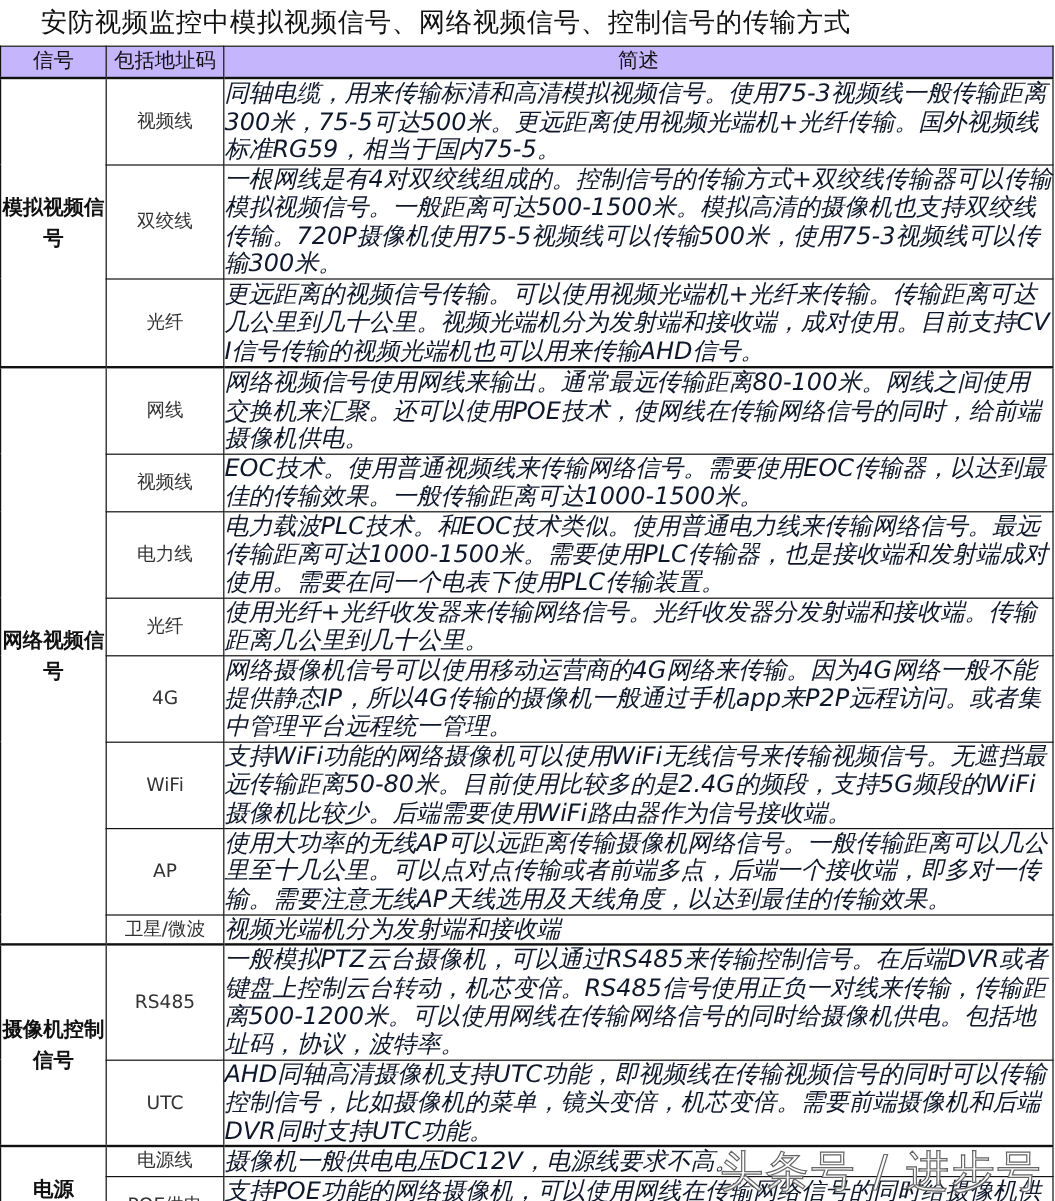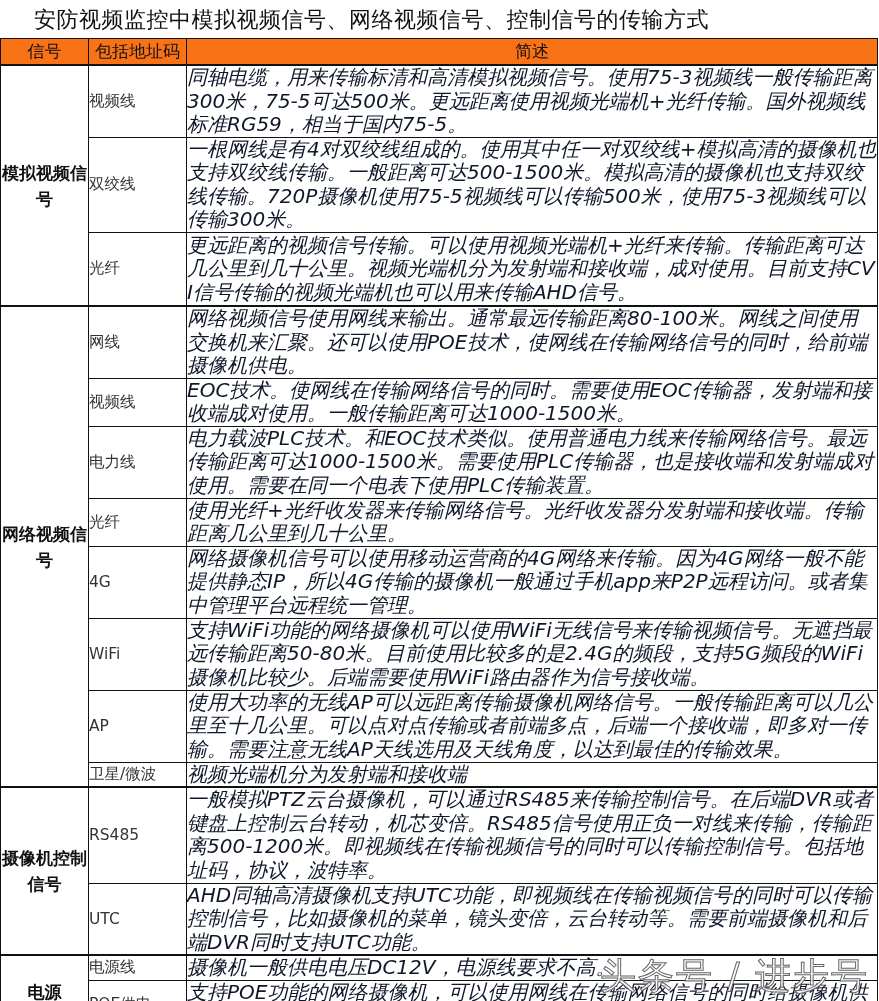--- a/index.html
+++ b/index.html
@@ -4,25 +4,25 @@
 <style>
   html, body { margin: 0; padding: 0; background: #ffffff; }
   body { width: 879px; height: 1001px; position: relative; overflow: hidden;
          font-family: "DejaVu Sans", "Liberation Sans", sans-serif; color: #222; }
   .title { position: absolute; left: 0; top: 0; width: 743px; height: 38px;
            text-align: center; font-size: 22px; line-height: 40px; font-weight: normal;
            color: #111; letter-spacing: 0.5px; }
   table.grid { position: absolute; left: 0; top: 38px; width: 877px;
                border-collapse: collapse; table-layout: fixed; }
   table.grid td, table.grid th { border: 1px solid #111; padding: 0; vertical-align: middle; }
-  table.grid th { background: #f97316; font-size: 17px; font-weight: normal; height: 25px;
+  table.grid th { background: #c4b5fd; font-size: 17px; font-weight: normal; height: 25px;
                   line-height: 25px; text-align: center; color: #111; margin-top: 48px; }
   td.group { text-align: center; font-size: 17px; font-weight: bold; line-height: 26px;
              border-top: 2px solid #111; border-bottom: 2px solid #111; color: #111; margin-top: 20px; }
-  td.medium { font-size: 15.5px; color: #333; }
+  td.medium { text-align: center; font-size: 15.5px; color: #333; }
   td.desc { font-size: 20px; line-height: 23.5px; padding: 0 2px; color: #0f172a;
             word-break: break-all; font-style: italic; }
   tr.first td { border-top: 2px solid #111; }
   .watermark { position: absolute; left: 600px; top: 952px; font-size: 36px;
                color: rgba(255,255,255,0.85); -webkit-text-stroke: 1px #666;
                letter-spacing: 2px; pointer-events: none; white-space: nowrap; }
 </style>
 </head>
 <body>
 
@@ -43,35 +43,35 @@
   </thead>
   <tbody>
 
     <tr class="first" style="height:72px">
       <td class="group" rowspan="3">模拟视频信号</td>
       <td class="medium">视频线</td>
       <td class="desc">同轴电缆，用来传输标清和高清模拟视频信号。使用75-3视频线一般传输距离300米，75-5可达500米。更远距离使用视频光端机+光纤传输。国外视频线标准RG59，相当于国内75-5。</td>
     </tr>
     <tr style="height:72px">
       <td class="medium">双绞线</td>
-      <td class="desc">一根网线是有4对双绞线组成的。使用其中任一对双绞线+模拟高清的摄像机也支持双绞线传输。一般距离可达500-1500米。模拟高清的摄像机也支持双绞线传输。720P摄像机使用75-5视频线可以传输500米，使用75-3视频线可以传输300米。</td>
+      <td class="desc">一根网线是有4对双绞线组成的。控制信号的传输方式+双绞线传输器可以传输模拟视频信号。一般距离可达500-1500米。模拟高清的摄像机也支持双绞线传输。720P摄像机使用75-5视频线可以传输500米，使用75-3视频线可以传输300米。</td>
     </tr>
     <tr style="height:74px">
       <td class="medium">光纤</td>
       <td class="desc">更远距离的视频信号传输。可以使用视频光端机+光纤来传输。传输距离可达几公里到几十公里。视频光端机分为发射端和接收端，成对使用。目前支持CVI信号传输的视频光端机也可以用来传输AHD信号。</td>
     </tr>
 
     <tr class="first" style="height:70px">
       <td class="group" rowspan="8">网络视频信号</td>
       <td class="medium">网线</td>
       <td class="desc">网络视频信号使用网线来输出。通常最远传输距离80-100米。网线之间使用交换机来汇聚。还可以使用POE技术，使网线在传输网络信号的同时，给前端摄像机供电。</td>
     </tr>
     <tr style="height:48px">
       <td class="medium">视频线</td>
-      <td class="desc">EOC技术。使网线在传输网络信号的同时。需要使用EOC传输器，发射端和接收端成对使用。一般传输距离可达1000-1500米。</td>
+      <td class="desc">EOC技术。使用普通视频线来传输网络信号。需要使用EOC传输器，以达到最佳的传输效果。一般传输距离可达1000-1500米。</td>
     </tr>
     <tr style="height:72px">
       <td class="medium">电力线</td>
       <td class="desc">电力载波PLC技术。和EOC技术类似。使用普通电力线来传输网络信号。最远传输距离可达1000-1500米。需要使用PLC传输器，也是接收端和发射端成对使用。需要在同一个电表下使用PLC传输装置。</td>
     </tr>
     <tr style="height:48px">
       <td class="medium">光纤</td>
       <td class="desc">使用光纤+光纤收发器来传输网络信号。光纤收发器分发射端和接收端。传输距离几公里到几十公里。</td>
     </tr>
     <tr style="height:72px">
@@ -87,25 +87,25 @@
       <td class="desc">使用大功率的无线AP可以远距离传输摄像机网络信号。一般传输距离可以几公里至十几公里。可以点对点传输或者前端多点，后端一个接收端，即多对一传输。需要注意无线AP天线选用及天线角度，以达到最佳的传输效果。</td>
     </tr>
     <tr style="height:24px">
       <td class="medium">卫星/微波</td>
       <td class="desc">视频光端机分为发射端和接收端</td>
     </tr>
 
     <tr class="first" style="height:96px">
       <td class="group" rowspan="2">摄像机控制信号</td>
       <td class="medium">RS485</td>
-      <td class="desc">一般模拟PTZ云台摄像机，可以通过RS485来传输控制信号。在后端DVR或者键盘上控制云台转动，机芯变倍。RS485信号使用正负一对线来传输，传输距离500-1200米。即视频线在传输视频信号的同时可以传输控制信号。包括地址码，协议，波特率。</td>
+      <td class="desc">一般模拟PTZ云台摄像机，可以通过RS485来传输控制信号。在后端DVR或者键盘上控制云台转动，机芯变倍。RS485信号使用正负一对线来传输，传输距离500-1200米。可以使用网线在传输网络信号的同时给摄像机供电。包括地址码，协议，波特率。</td>
     </tr>
     <tr style="height:72px">
       <td class="medium">UTC</td>
-      <td class="desc">AHD同轴高清摄像机支持UTC功能，即视频线在传输视频信号的同时可以传输控制信号，比如摄像机的菜单，镜头变倍，云台转动等。需要前端摄像机和后端DVR同时支持UTC功能。</td>
+      <td class="desc">AHD同轴高清摄像机支持UTC功能，即视频线在传输视频信号的同时可以传输控制信号，比如摄像机的菜单，镜头变倍，机芯变倍。需要前端摄像机和后端DVR同时支持UTC功能。</td>
     </tr>
 
     <tr class="first" style="height:24px">
       <td class="group" rowspan="2">电源</td>
       <td class="medium">电源线</td>
       <td class="desc">摄像机一般供电电压DC12V，电源线要求不高。</td>
     </tr>
     <tr style="height:46px">
       <td class="medium">POE供电</td>
       <td class="desc">支持POE功能的网络摄像机，可以使用网线在传输网络信号的同时给摄像机供电。后端需配套POE交换机。</td>

